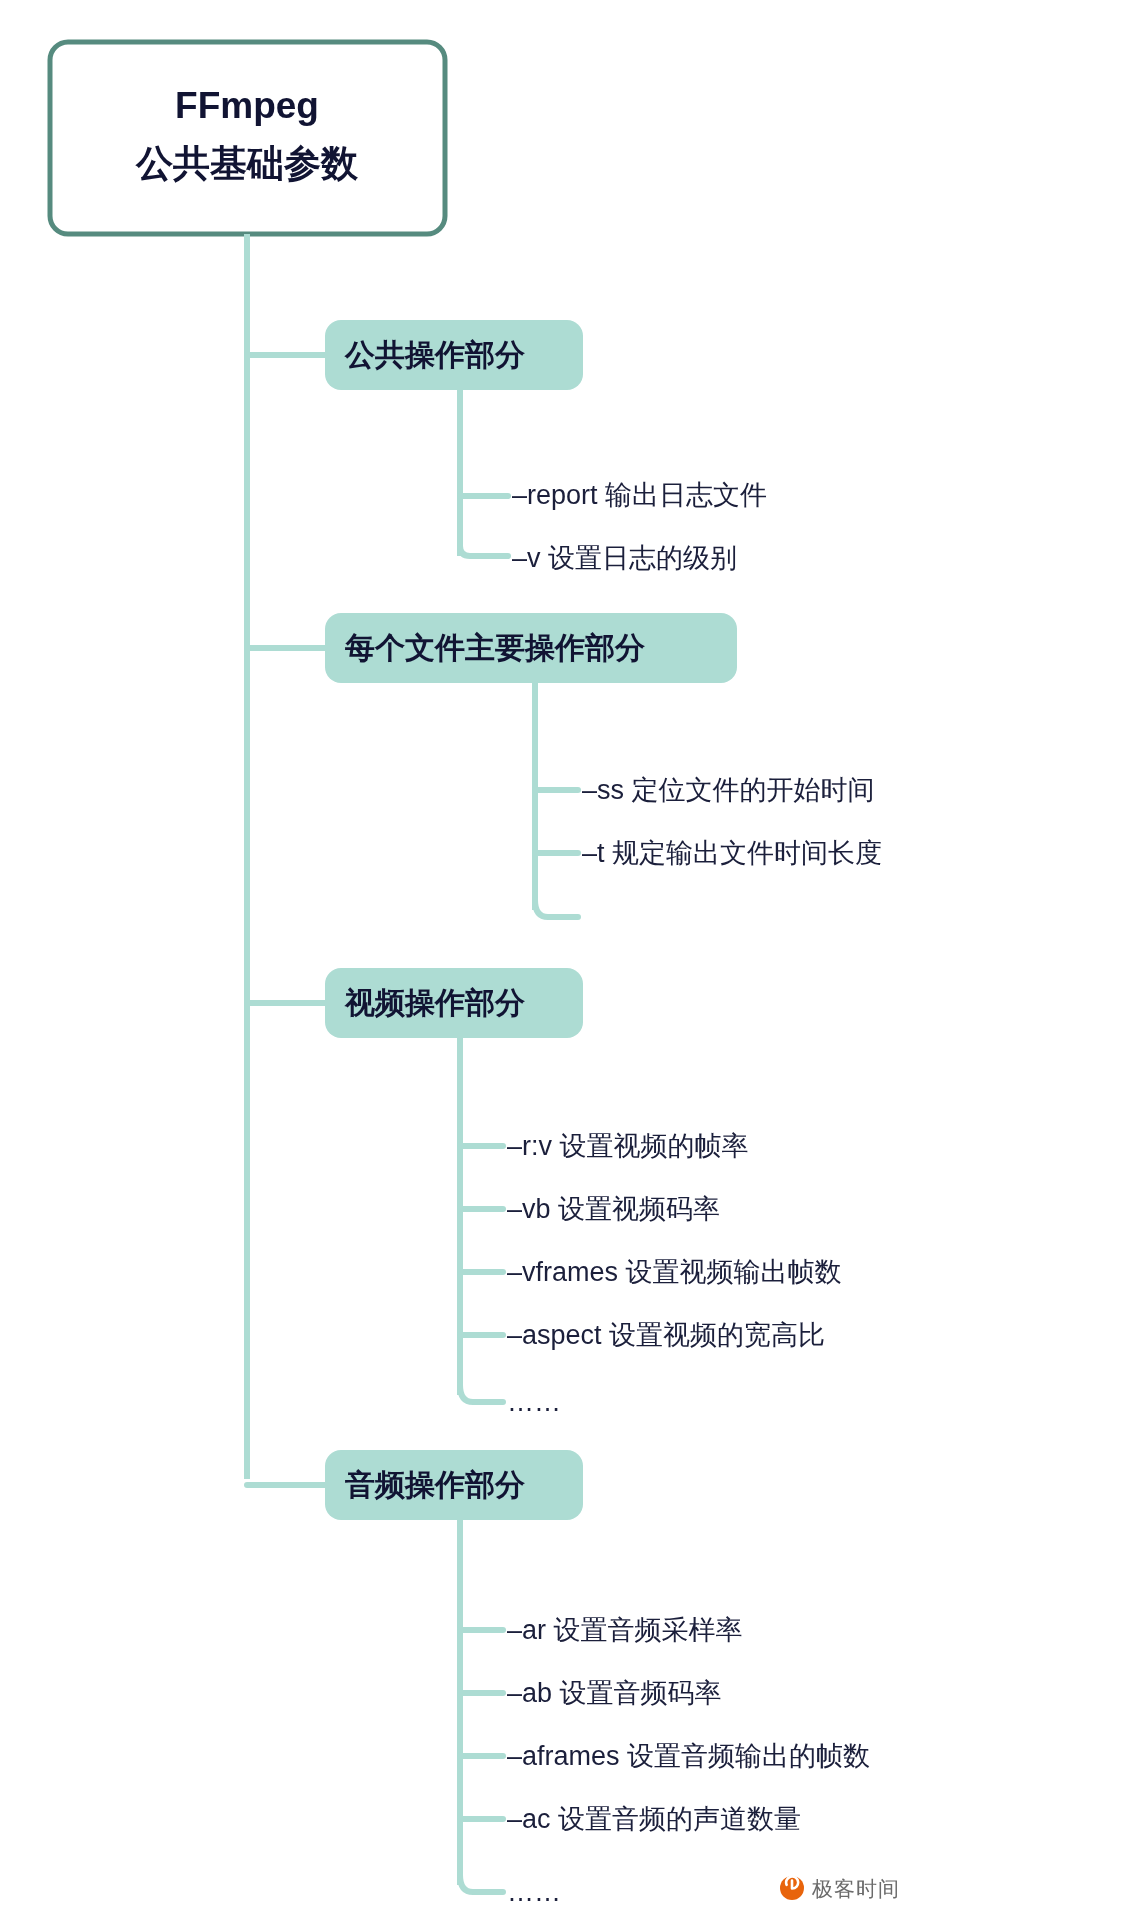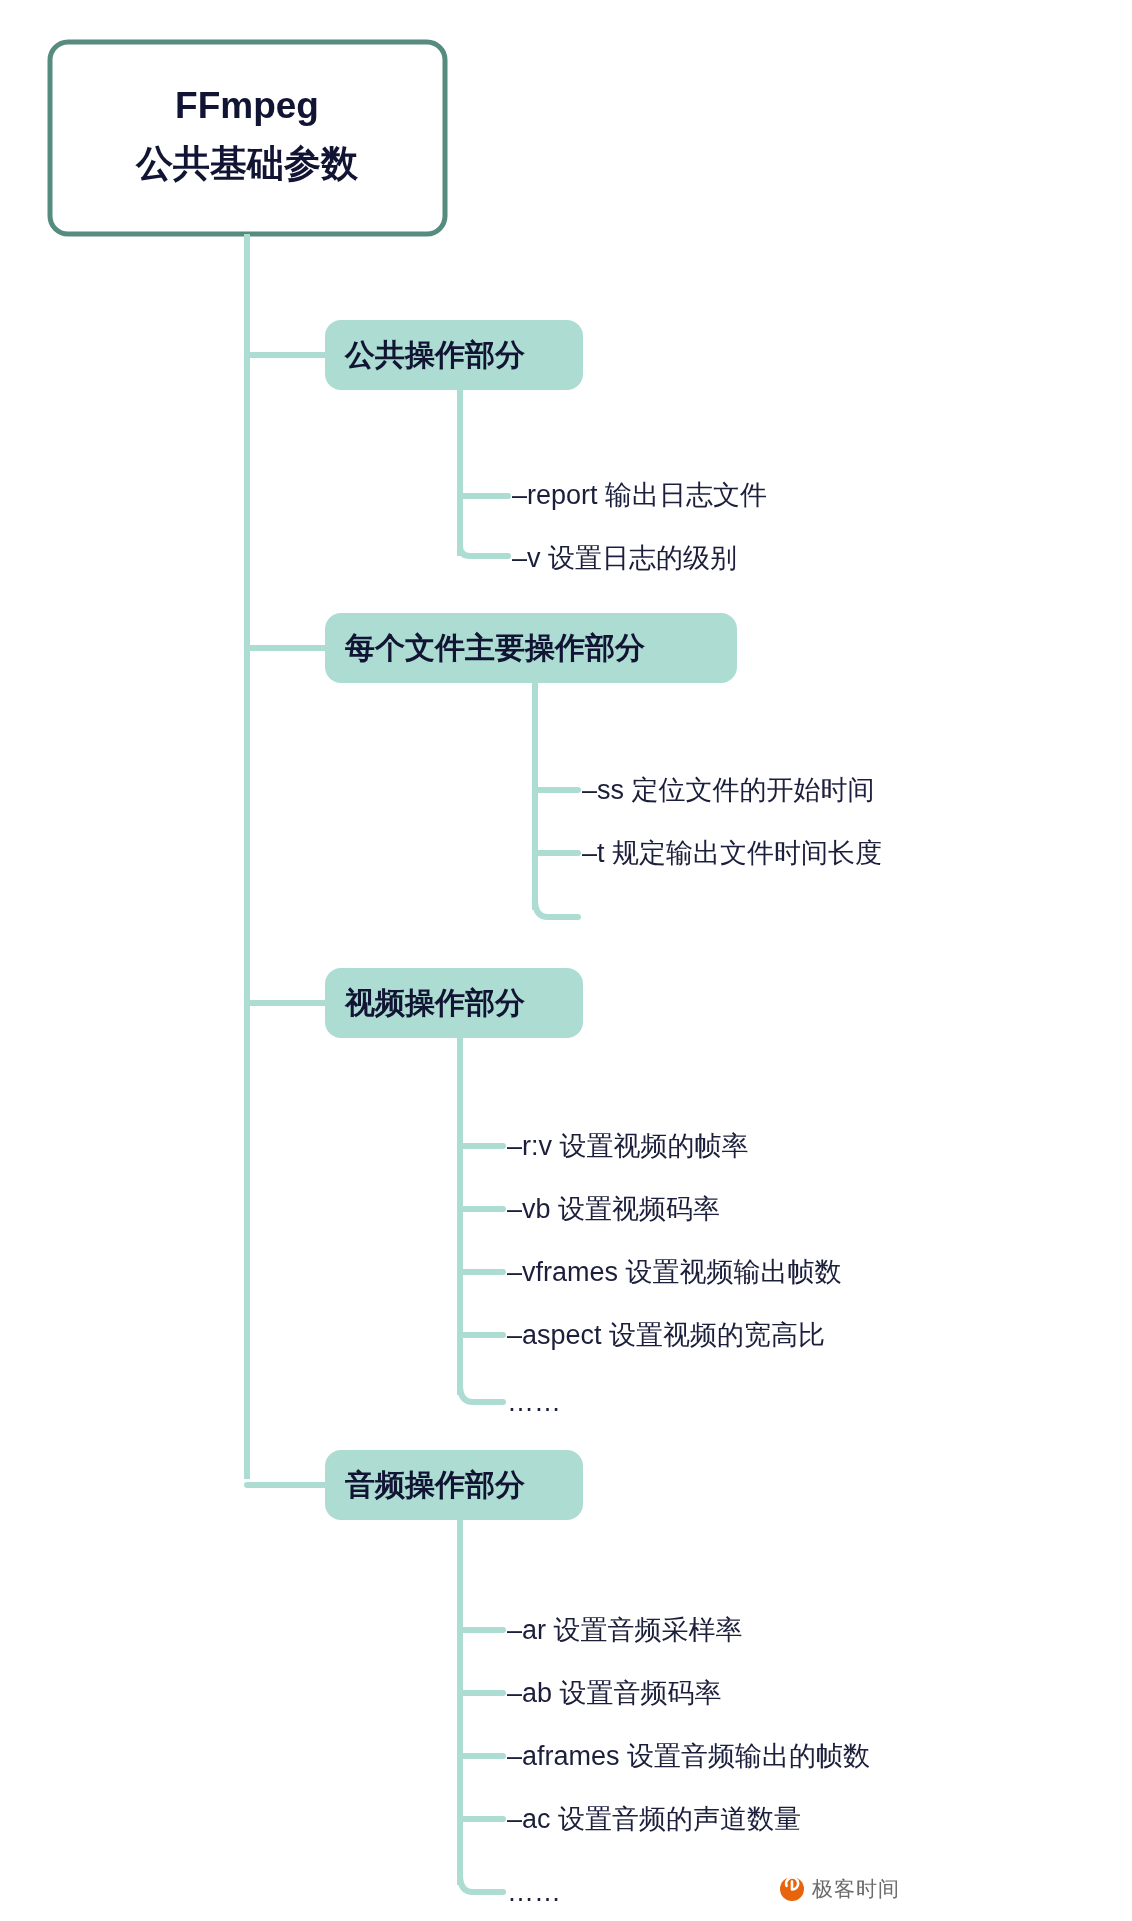--- a/index.html
+++ b/index.html
@@ -68,21 +68,21 @@
     font-size: 27px;
     font-weight: normal;
     font-family: "Liberation Sans", "DejaVu Sans", sans-serif;
     dominant-baseline: middle;
   }
   .watermark {
     position: absolute;
     right: 20px;
     bottom: 18px;
     display: flex;
-    align-items: center;
+    align-items: flex-start;
     gap: 7px;
   }
   .watermark-text {
     color: #6b6b6b;
     font-size: 21px;
     font-family: "Liberation Sans", "DejaVu Sans", sans-serif;
     letter-spacing: 1px;
   }
 </style>
 </head>

